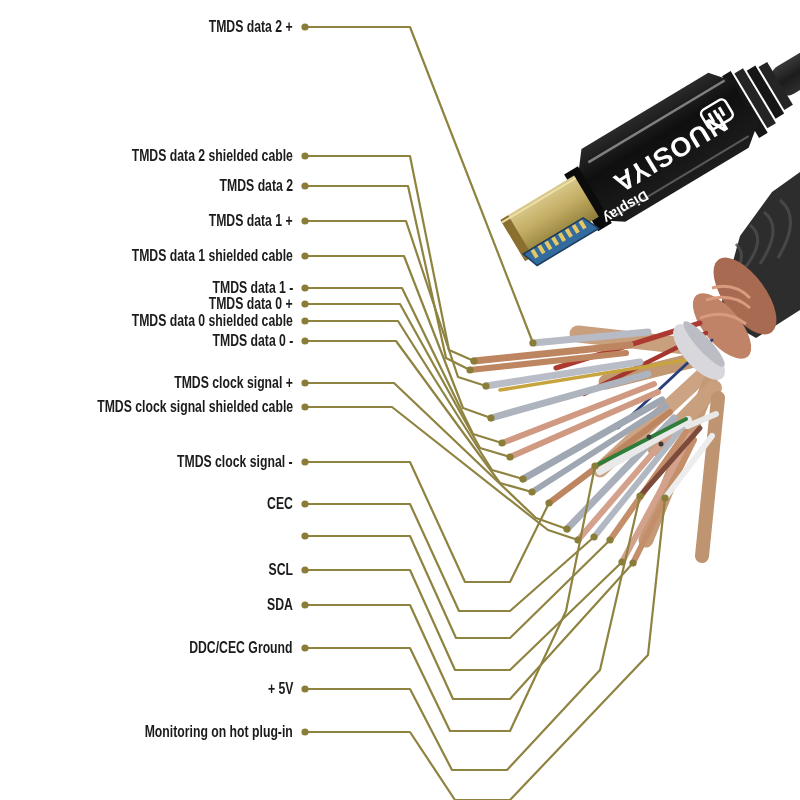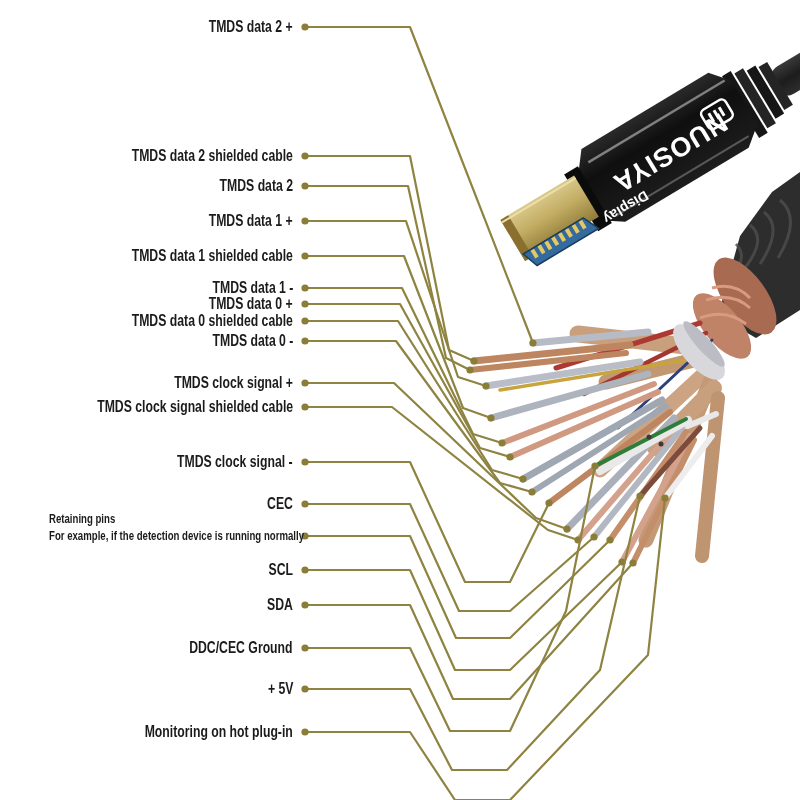--- a/index.html
+++ b/index.html
@@ -189,20 +189,19 @@
       <div class="pin-label" style="right: 507px; top: 211px;"><span class="tx">TMDS data 1 +</span></div>
       <div class="pin-label" style="right: 507px; top: 246px;"><span class="tx">TMDS data 1 shielded cable</span></div>
       <div class="pin-label" style="right: 507px; top: 278px;"><span class="tx">TMDS data 1 -</span></div>
       <div class="pin-label" style="right: 507px; top: 294px;"><span class="tx">TMDS data 0 +</span></div>
       <div class="pin-label" style="right: 507px; top: 311px;"><span class="tx">TMDS data 0 shielded cable</span></div>
       <div class="pin-label" style="right: 507px; top: 331px;"><span class="tx">TMDS data 0 -</span></div>
       <div class="pin-label" style="right: 507px; top: 373px;"><span class="tx">TMDS clock signal +</span></div>
       <div class="pin-label" style="right: 507px; top: 397px;"><span class="tx">TMDS clock signal  shielded cable</span></div>
       <div class="pin-label" style="right: 507px; top: 452px;"><span class="tx">TMDS clock signal -</span></div>
       <div class="pin-label" style="right: 507px; top: 494px;"><span class="tx">CEC</span></div>
-      <div class="pin-label small" style="left: 49px; top: 510px;"><span class="tx">Retaining pins</span><br><span class="tx">For example, if the detection device is running normally</span></div>
       <div class="pin-label" style="right: 507px; top: 560px;"><span class="tx">SCL</span></div>
       <div class="pin-label" style="right: 507px; top: 595px;"><span class="tx">SDA</span></div>
       <div class="pin-label" style="right: 507px; top: 638px;"><span class="tx">DDC/CEC Ground</span></div>
       <div class="pin-label" style="right: 507px; top: 679px;"><span class="tx">+ 5V</span></div>
       <div class="pin-label" style="right: 507px; top: 722px;"><span class="tx">Monitoring on hot plug-in</span></div>
     </div>
 </div>
 
 </body></html>

